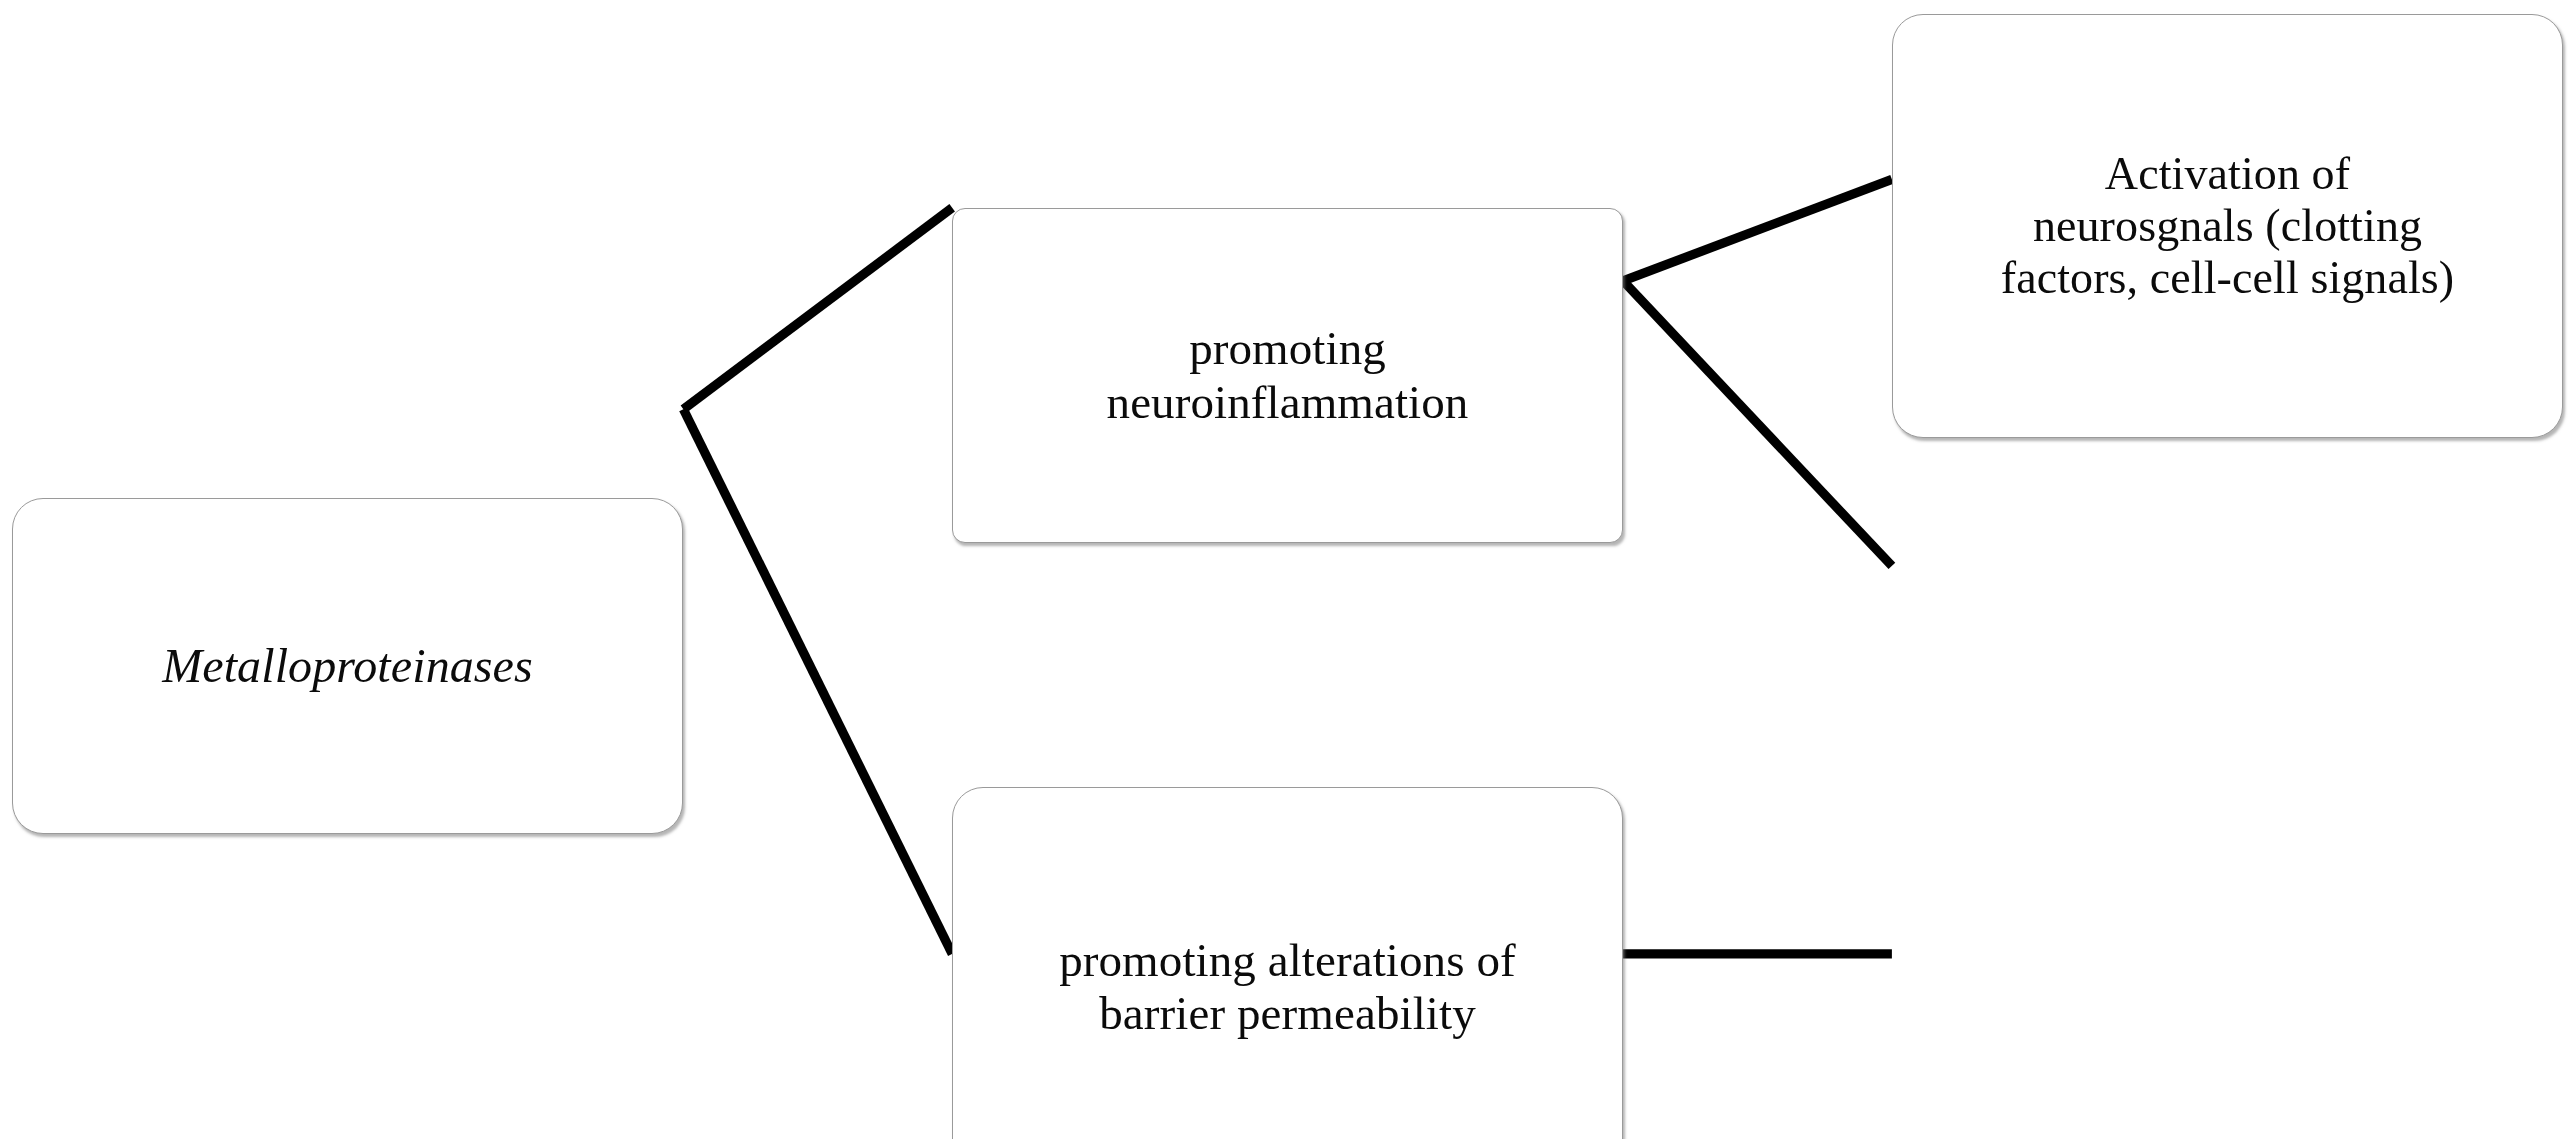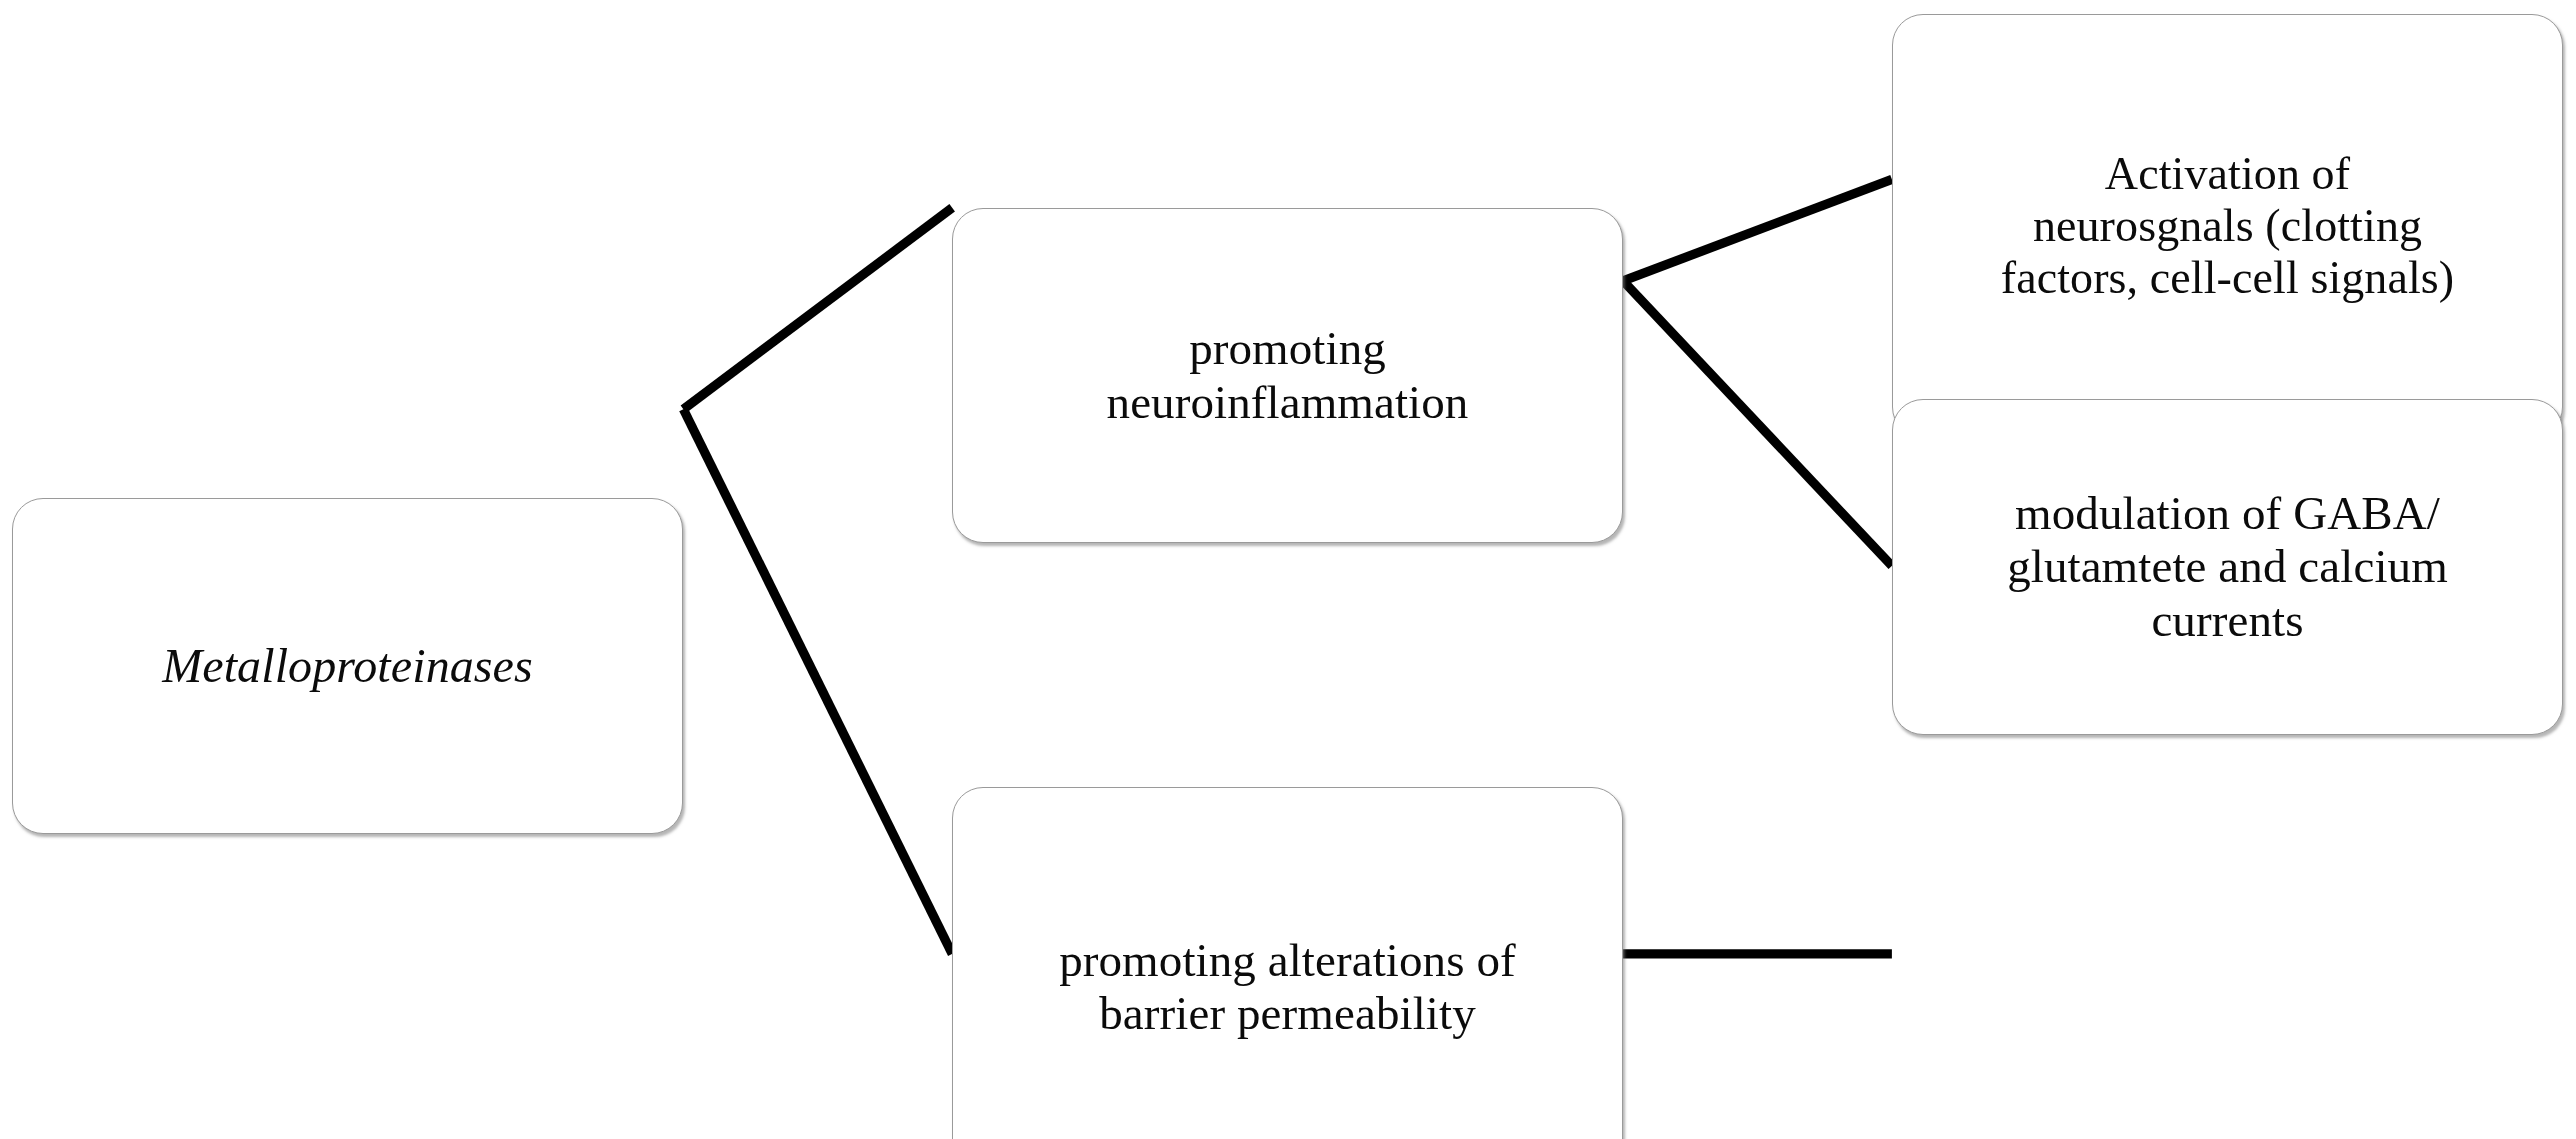--- a/index.html
+++ b/index.html
@@ -42,21 +42,21 @@
     text-align: center;
     color: #0b0b0b;
     font-size: 47px;
     line-height: 1.135;
     letter-spacing: 0.1px;
     white-space: pre-line;
   }
 
   
   #node-root        { left: 12px;   top: 498px;  width: 671px;  height: 336px; font-style: italic; }
-  #node-neuroinf    { left: 952px; top: 208px;  width: 671px;  height: 335px; }
+  #node-neuroinf    { left: 952px; top: 208px;  width: 671px;  height: 335px; border-radius: 13px; }
   #node-barrier     { left: 952px; top: 787px; width: 671px;  height: 400px; }
   #node-activation  { left: 1892px; top: 14px;   width: 671px;  height: 424px; }
   #node-modulation  { left: 1892px; top: 399px;  width: 671px;  height: 336px; }
   #node-proteolysis { left: 1892px; top: 787px; width: 671px;  height: 336px; }
 
   #node-root .node-label       { font-size: 48px; }
   #node-activation .node-label { font-size: 46px; }
 </style>
 </head>
 <body>
@@ -84,21 +84,16 @@
     <span class="node-label">promoting alterations of
 barrier permeability</span>
   </div>
 
   <div class="node" id="node-activation">
     <span class="node-label">Activation of
 neurosgnals (clotting
 factors, cell-cell signals)</span>
   </div>
 
-  <div class="node" id="node-modulation">
-    <span class="node-label">modulation of GABA/
-glutamtete and calcium
-currents</span>
-  </div>
 
 
 </div>
 
 
 </body></html>

